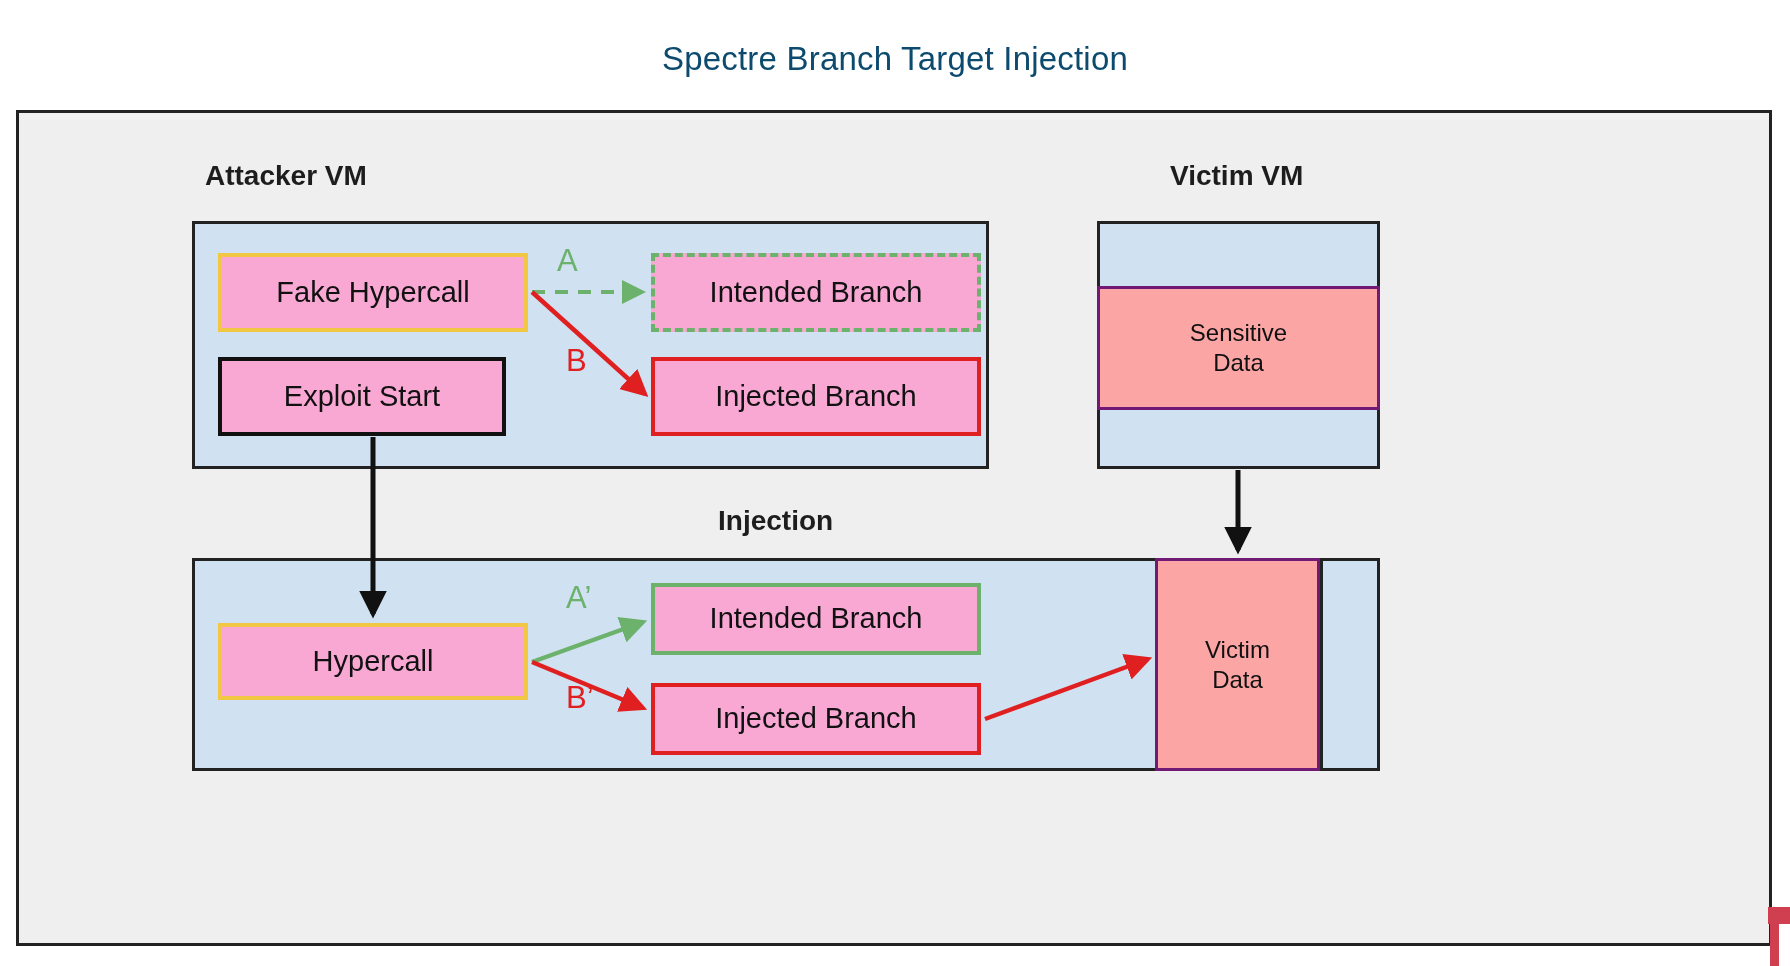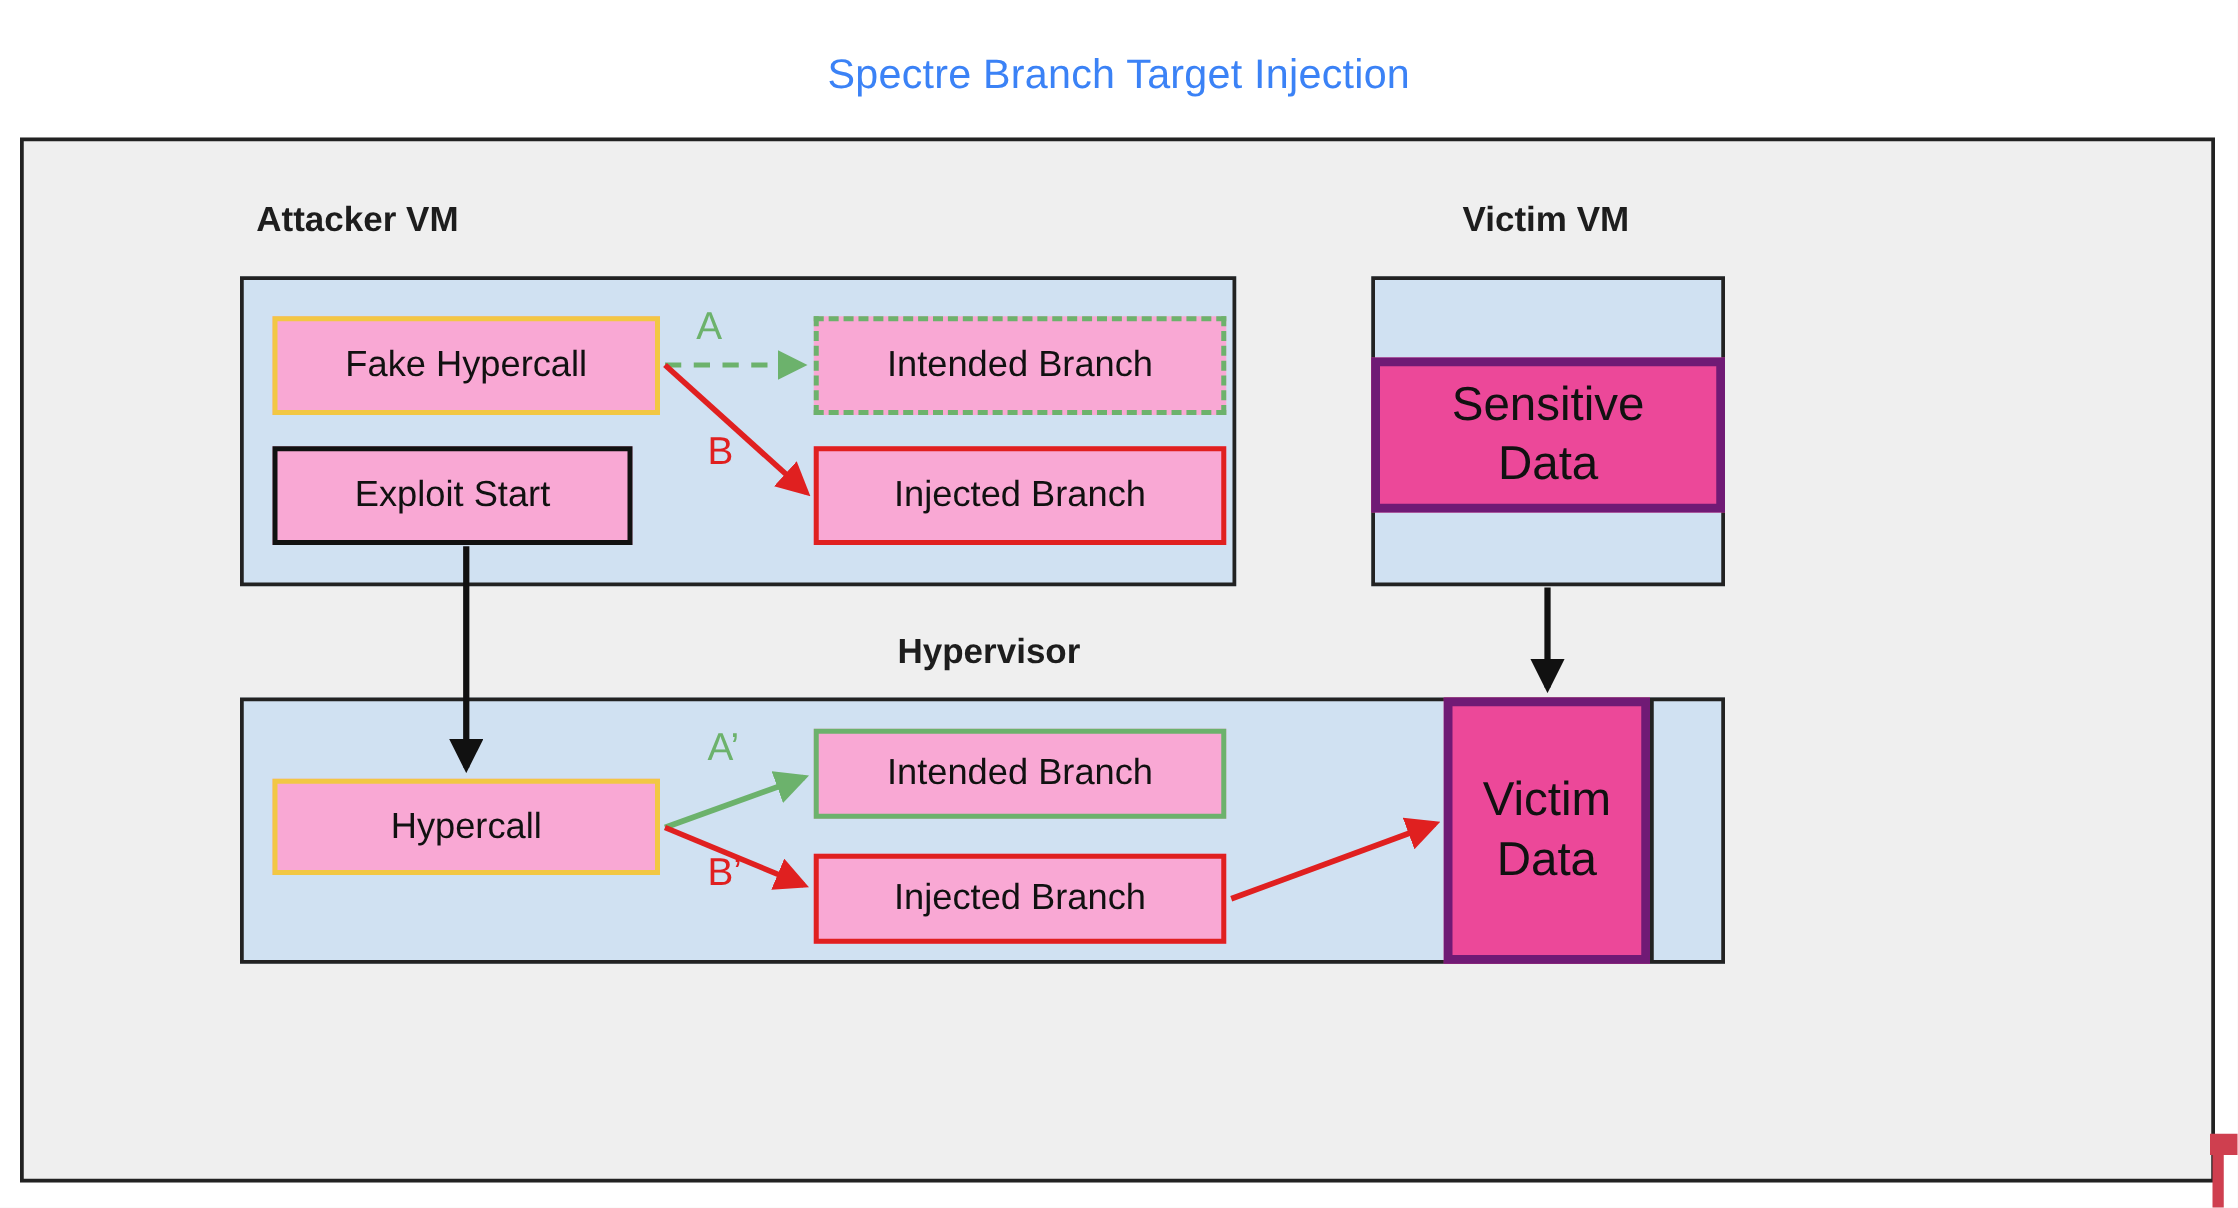--- a/index.html
+++ b/index.html
@@ -18,21 +18,21 @@
 
   
   #diagram-title {
     position: absolute;
     left: 0;
     top: 40px;
     width: 1790px;
     text-align: center;
     font-size: 33px;
     font-weight: 400;
-    color: #3b82f6;
+    color: #0c4a6e;
     letter-spacing: 0.2px;
   }
 
   
   #diagram-frame {
     position: absolute;
     left: 16px;
     top: 110px;
     width: 1756px;
     height: 836px;
@@ -73,27 +73,27 @@
   }
   .node.gold       { border: 4px solid #f2c744; }
   .node.black      { border: 4px solid #111111; }
   .node.red        { border: 4px solid #e02020; }
   .node.green      { border: 4px solid #6cb26c; }
   .node.green-dash { border: 4px dashed #6cb26c; }
 
   
   .data-block {
     position: absolute;
-    background: #ec4899;
-    border: 7px solid #701a75;
+    background: #fca5a5;
+    border: 3px solid #701a75;
     box-sizing: border-box;
     display: flex;
     align-items: center;
     justify-content: center;
-    font-size: 38px;
+    font-size: 24px;
     color: #111111;
     text-align: center;
     line-height: 1.25;
   }
   .blue-strip {
     position: absolute;
     background: #d0e1f2;
     border: 3px solid #222222;
     box-sizing: border-box;
   }
@@ -161,21 +161,21 @@
 
 <div class="edge-label red" style="left:566px; top:343px;">B</div>
 
 <div class="group-caption" style="left:1170px; top:160px;">Victim VM</div>
 
 <div class="vm-container" style="left:1097px; top:221px; width:283px; height:248px;"></div>
 
 <div class="data-block" style="left:1097px; top:286px; width:283px; height:124px; white-space:pre-line;">Sensitive
 Data</div>
 
-<div class="group-caption" style="left:718px; top:505px;">Hypervisor</div>
+<div class="group-caption" style="left:718px; top:505px;">Injection</div>
 
 <div class="vm-container" style="left:192px; top:558px; width:1188px; height:213px;"></div>
 
 <div class="node gold" style="left:218px; top:623px; width:310px; height:77px;">Hypercall</div>
 
 <div class="node green" style="left:651px; top:583px; width:330px; height:72px;">Intended Branch</div>
 
 <div class="node red" style="left:651px; top:683px; width:330px; height:72px;">Injected Branch</div>
 
 <div class="data-block" style="left:1155px; top:558px; width:165px; height:213px; white-space:pre-line;">Victim

